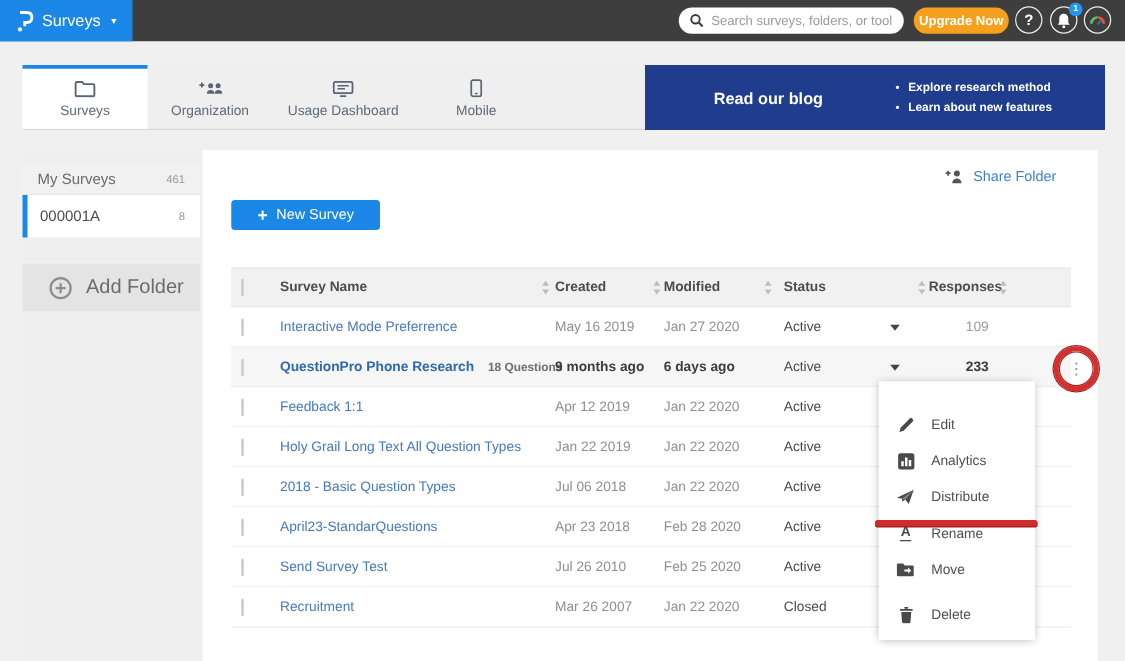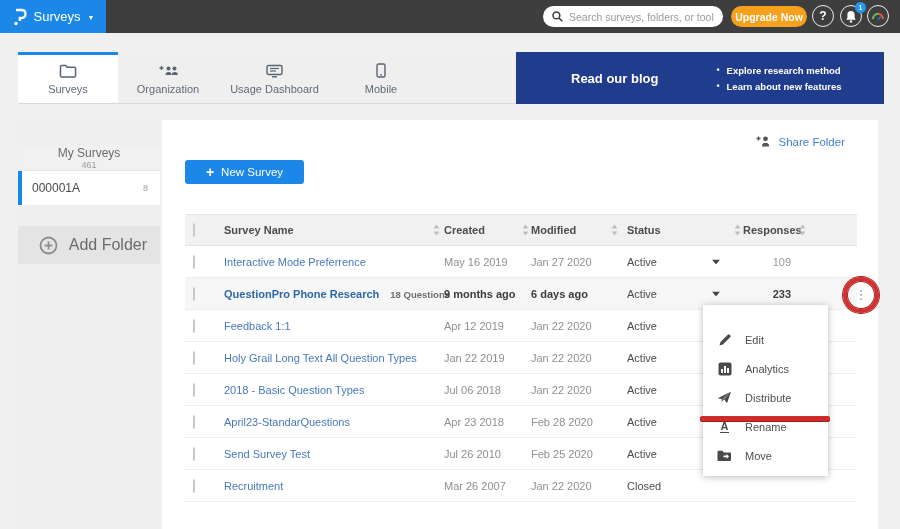--- a/index.html
+++ b/index.html
@@ -48,22 +48,22 @@
   .blog-banner { position:absolute; left:516px; top:52px; width:368px; height:52px; background:#1f3c8d;
     display:flex; align-items:center; z-index:6; cursor:pointer; }
   .banner-title { color:#fff; font-size:13px; font-weight:bold; margin-left:55px; }
   .banner-bullets { margin-left:58px; display:flex; flex-direction:column; gap:5px; }
   .banner-bullet { color:#fff; font-size:9.5px; font-weight:bold; display:flex; align-items:center; gap:7px; }
   .banner-bullet .dot { font-size:9px; }
 
   
   .sidebar { position:absolute; left:18px; top:120px; width:142px; bottom:0; background:#efefef; }
   .side-row { display:flex; align-items:center; justify-content:space-between; padding:0 12px; cursor:pointer; }
-  .side-mysurveys { margin-top:26px; height:25px; background:#f1f1f1; border-bottom:1px solid #e6e6e6;
-    color:#6b6b6b; font-size:12px;flex-direction:column; }
+  .side-mysurveys { margin-top:11px; height:25px; background:#f1f1f1; border-bottom:1px solid #e6e6e6;
+    color:#6b6b6b; font-size:12px; }
   .side-selected { height:34px; background:#fff; border-left:4px solid #1b87e6; padding-left:10px;
     color:#4a4a4a; font-size:12px; }
   .side-count { font-size:9px; color:#9a9a9a; }
   .add-folder { margin-top:21px; height:38px; background:#e4e4e4; display:flex; align-items:center; gap:11px;
     padding:0 13px; color:#6b6b6b; font-size:16px; cursor:pointer;justify-content:flex-end; }
 
   
   .main { position:absolute; left:162px; top:120px; width:716px; bottom:0; background:#fff; }
   .share-folder { position:absolute; top:15px; right:33px; display:flex; align-items:center; gap:7px; cursor:pointer; }
   .share-label { color:#3f7fd6; font-size:11.5px; }
@@ -411,16 +411,26 @@
   </div>
   <div class="menu-item">
     <span class="mi">
       <svg width="15" height="12" viewBox="0 0 15 12">
           <path d="M0.5 1.8 a1 1 0 0 1 1-1 h4 l1.3 1.6 h6.2 a1 1 0 0 1 1 1 V10 a1 1 0 0 1 -1 1 H1.5 a1 1 0 0 1 -1-1 Z" fill="#4a4a4a"></path>
           <path d="M6.5 7 h3 v-1.6 l2.5 2.4 -2.5 2.4 V8.6 h-3 Z" fill="#fff" transform="translate(0,-1.4)"></path>
         </svg>
     </span>
     <span>Move</span>
   </div>
+  <div class="menu-item gap-top">
+    <span class="mi">
+      <svg width="12" height="14" viewBox="0 0 12 14">
+          <rect x="0.8" y="2.2" width="10.4" height="1.4" rx="0.7" fill="#4a4a4a"></rect>
+          <rect x="4.4" y="0.6" width="3.2" height="1.4" rx="0.6" fill="#4a4a4a"></rect>
+          <path d="M2 4.6 h8 l-0.6 8 a1 1 0 0 1 -1 0.9 H3.6 a1 1 0 0 1 -1-0.9 Z" fill="#4a4a4a"></path>
+        </svg>
+    </span>
+    <span>Delete</span>
+  </div>
 </div>
 
 <div class="anno-circle"></div>
 <div class="anno-underline"></div>
 
 </body></html>

